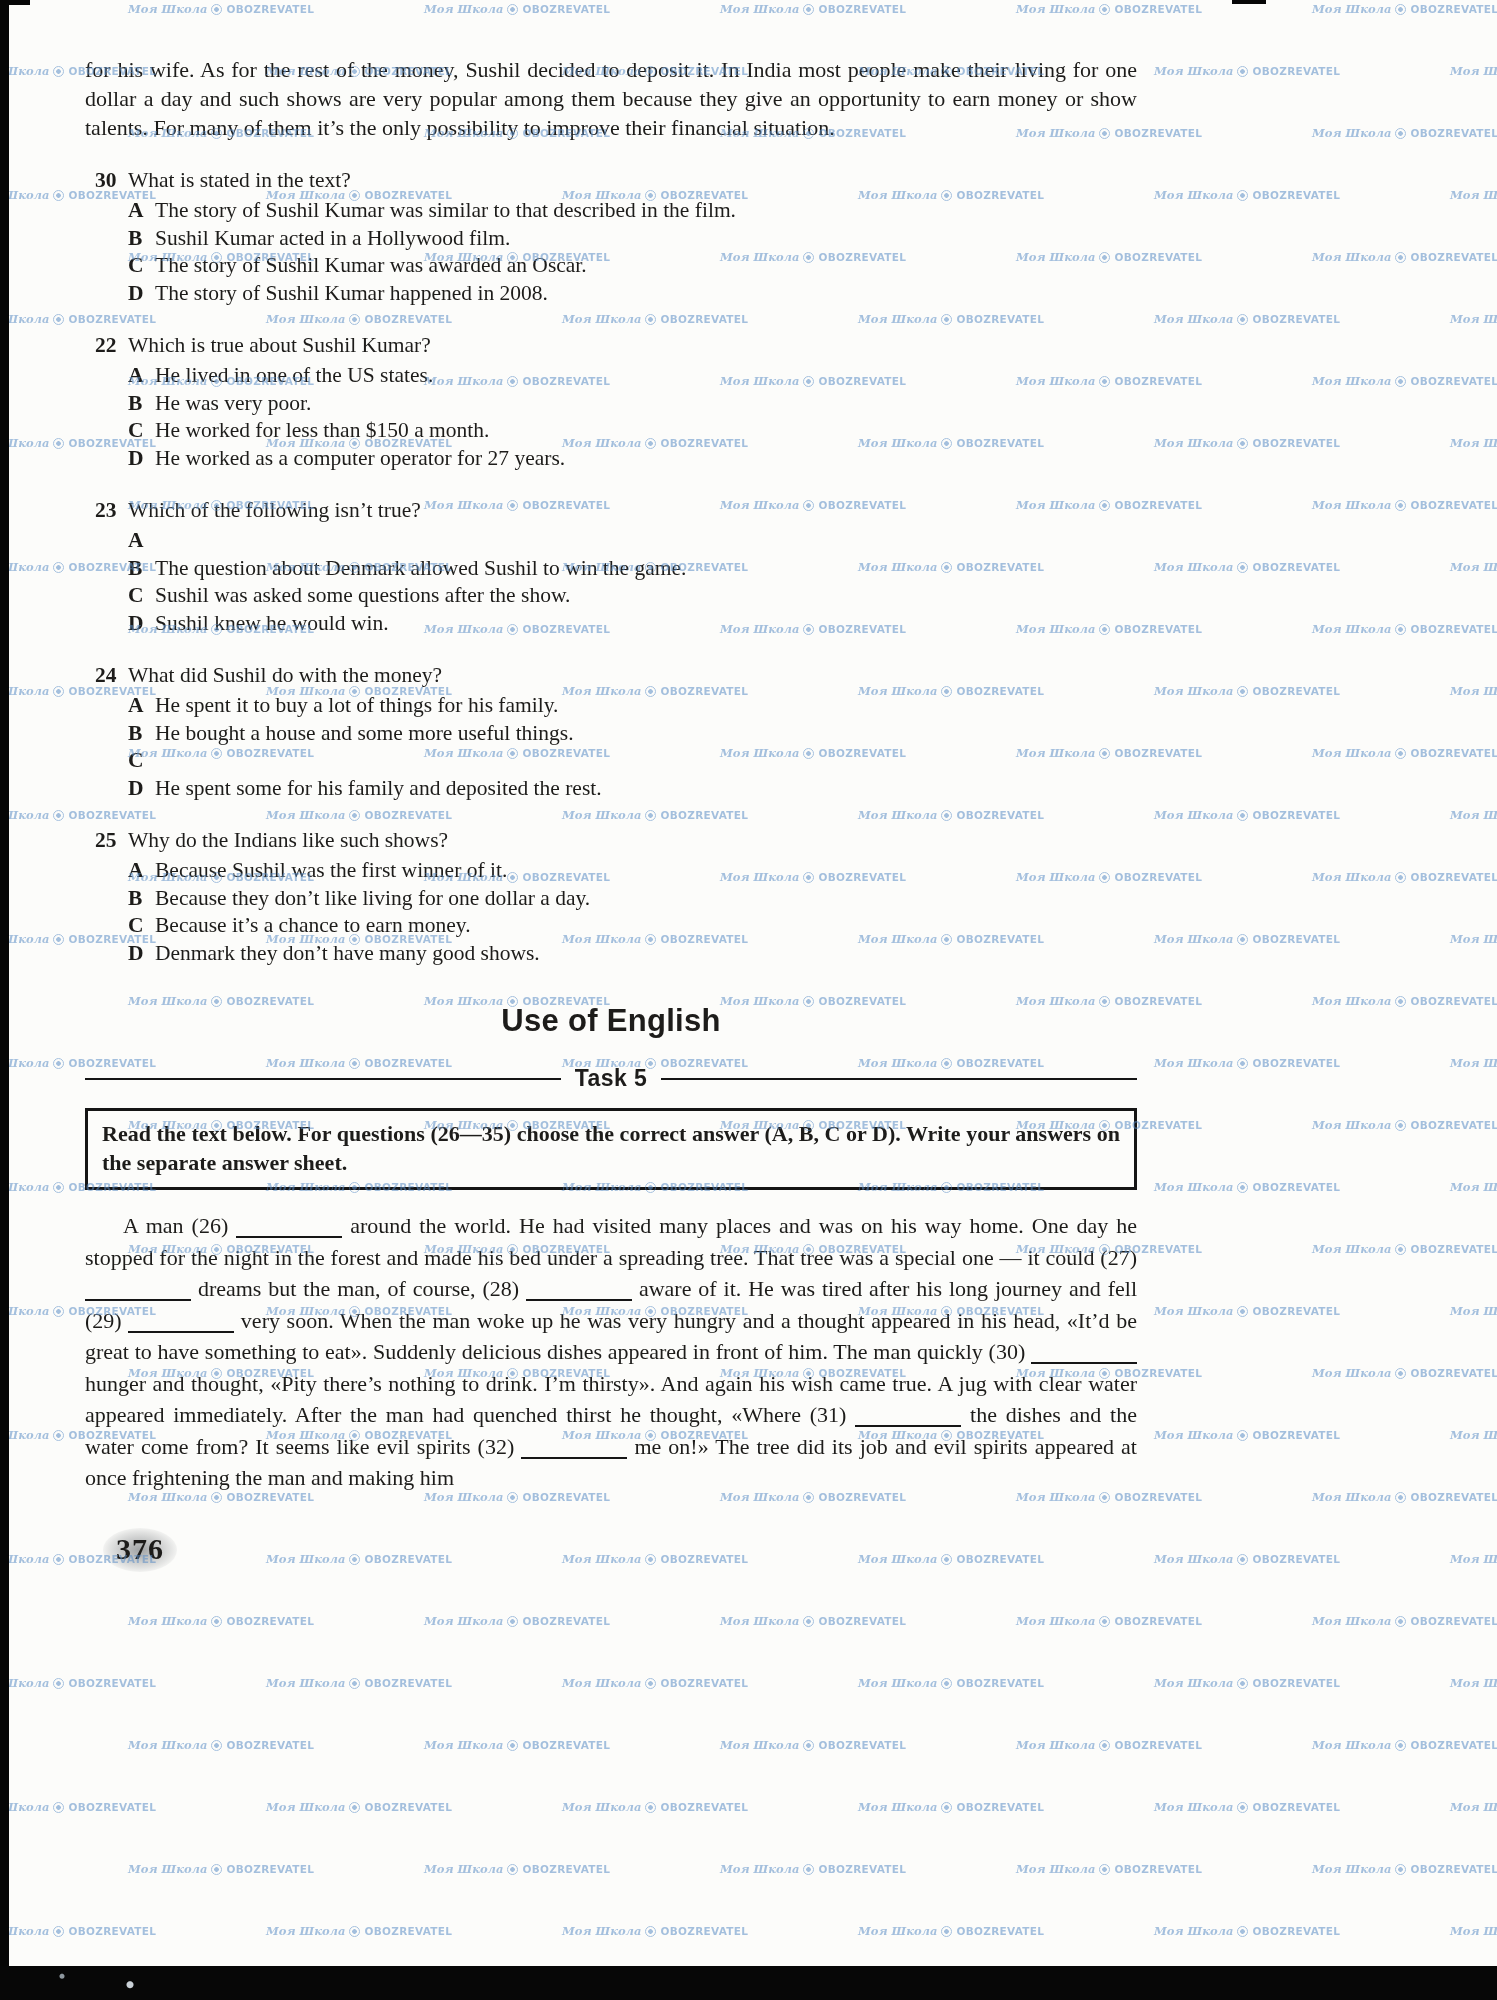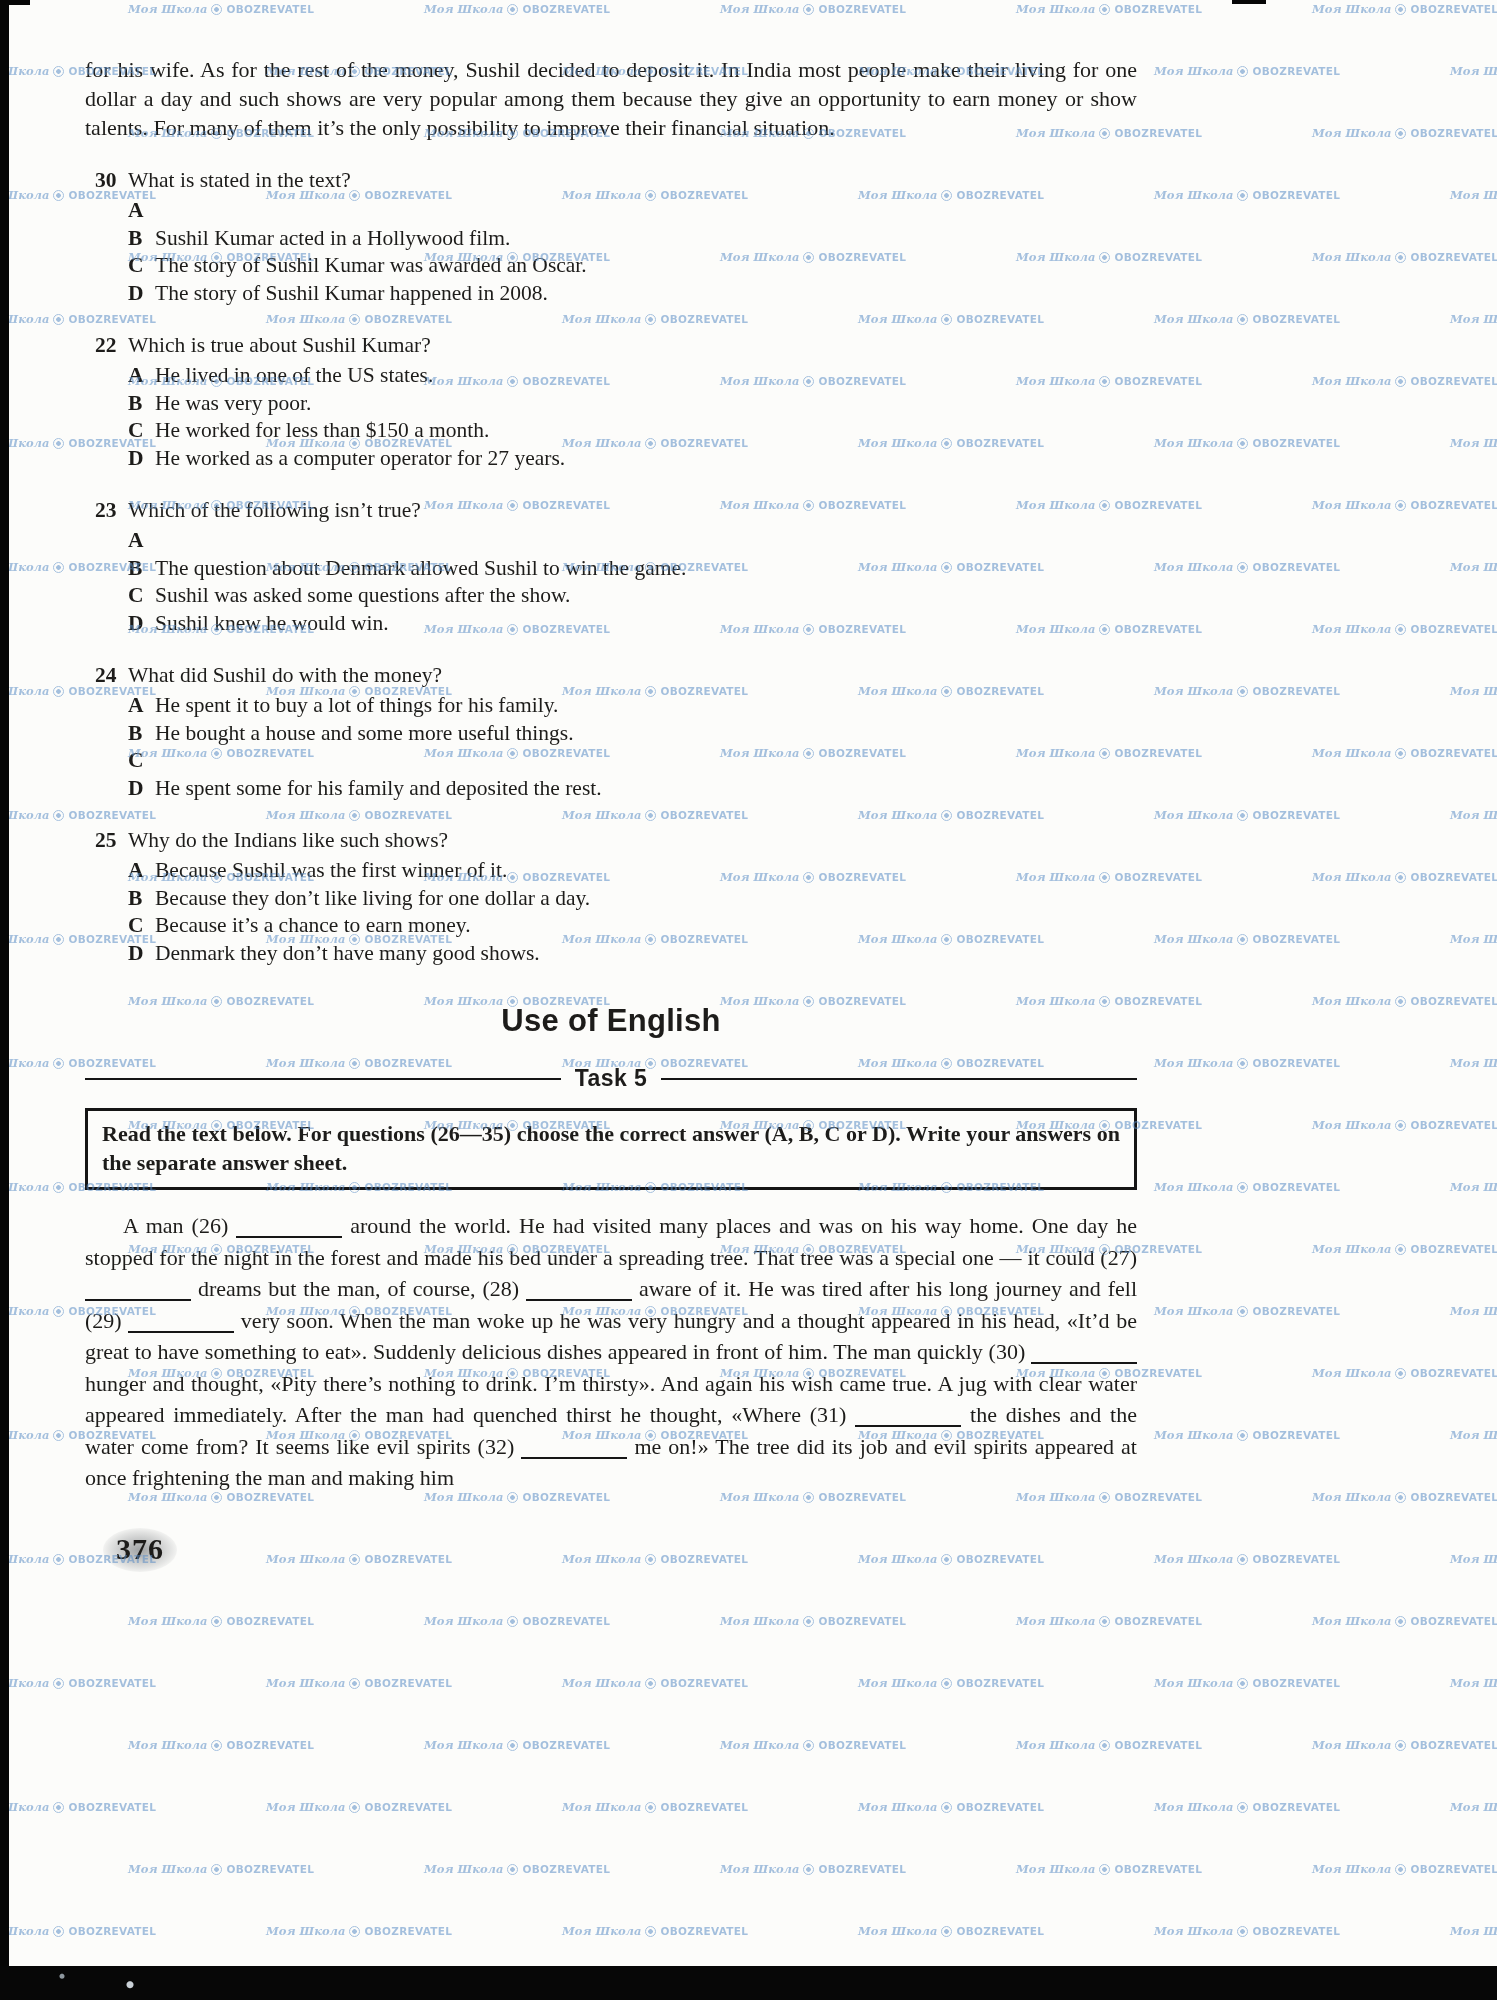--- a/index.html
+++ b/index.html
@@ -88,20 +88,21 @@
     <p class="intro">for his wife. As for the rest of the money, Sushil decided to deposit it. In India most people make their living for one dollar a day and such shows are very popular among them because they give an opportunity to earn money or show talents. For many of them it’s the only possibility to improve their financial situation.</p>
 
     <div class="questions" id="questions">
         <div class="question">
           <div class="q-head">
             <span class="q-num">30</span>
             <span class="q-text">What is stated in the text?</span>
           </div>
           <div class="opt">
             <span class="opt-letter">A</span>
+            <span class="opt-text">The story of Sushil Kumar was similar to that described in the film.</span>
           </div>
           <div class="opt">
             <span class="opt-letter">B</span>
             <span class="opt-text">Sushil Kumar acted in a Hollywood film.</span>
           </div>
           <div class="opt">
             <span class="opt-letter">C</span>
             <span class="opt-text">The story of Sushil Kumar was awarded an Oscar.</span>
           </div>
           <div class="opt">

